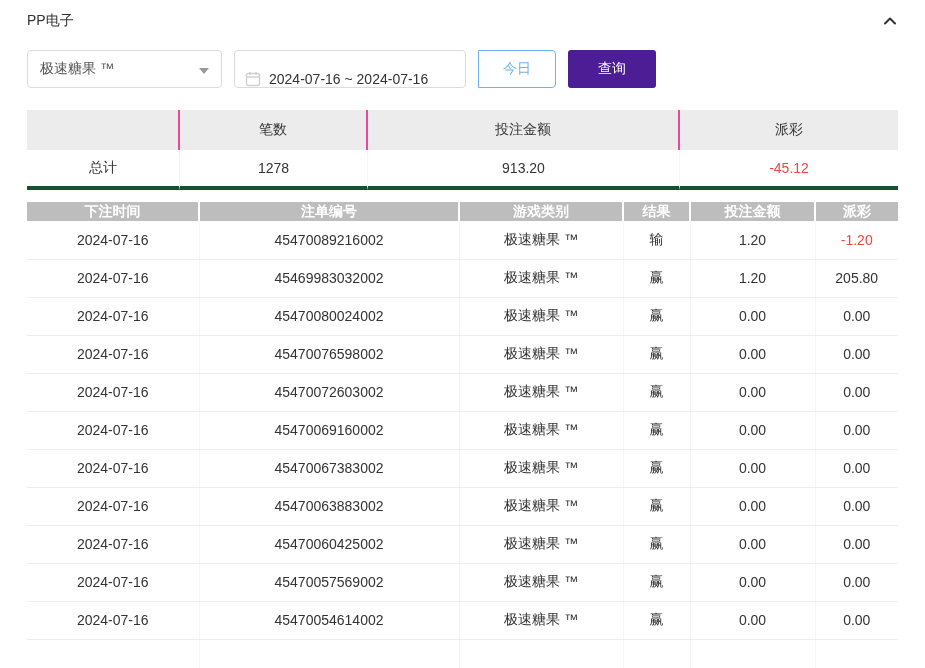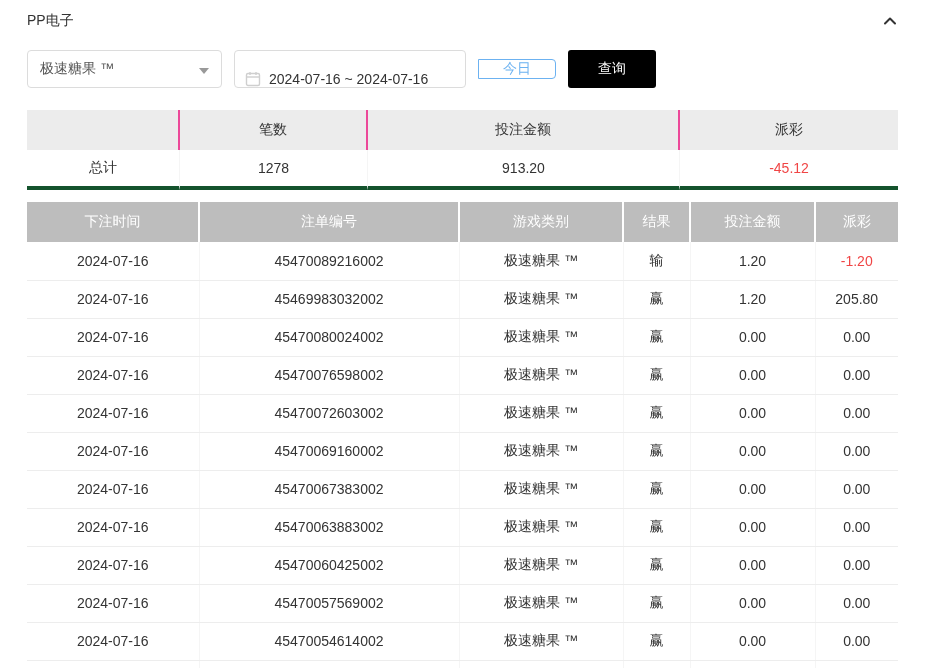--- a/index.html
+++ b/index.html
@@ -27,49 +27,49 @@
     position:absolute; right:12px; top:17px; width:0; height:0;
     border-left:5px solid transparent; border-right:5px solid transparent; border-top:6px solid #999;
   }
   .date-box {
     width:232px; height:38px; border:1px solid #dcdcdc; border-radius:4px; margin-left:12px;
     display:flex; align-items:flex-end; padding:0 10px; gap:8px; font-size:14px; color:#333;
     cursor:pointer; background:#fff;
   }
   .btn-group { display:flex; margin-left:12px; }
   .qbtn {
-    width:78px; height:20px; background:#fff; border:1px solid #dcdcdc; color:#a8a8a8;
+    width:78px; height:38px; background:#fff; border:1px solid #dcdcdc; color:#a8a8a8;
     font-size:14px; cursor:pointer; margin-left:-1px; position:relative;
     font-family:inherit;
   }
   .qbtn:first-child { margin-left:0; border-radius:4px 0 0 4px; }
   .qbtn:last-child { border-radius:0 4px 4px 0; }
   .qbtn.active { color:#6cb2f1; border-color:#6cb2f1; z-index:2; }
   .search-btn {
-    width:88px; height:38px; margin-left:12px; background:#000000; border:none; border-radius:3px;
+    width:88px; height:38px; margin-left:12px; background:#4c1d95; border:none; border-radius:3px;
     color:#fff; font-size:14px; cursor:pointer; font-family:inherit;
   }
 
   
   .summary { margin-top:22px; display:grid; grid-template-columns:153px 188px 312px 1fr; }
   .summary .cell {
     height:40px; display:flex; align-items:center; justify-content:center;
     font-size:14px; color:#333;
   }
   .summary .head { background:#ececec; border-right:2px solid #ec4899; }
   .summary .head:nth-child(4) { border-right:none; }
   .summary .body { background:#fff; border-bottom:4px solid #14532d; border-right:1px solid #f5f5f5; }
   .summary .body.last { border-right:none; }
   .neg { color:#f04545 !important; }
 
   
   table.bets { width:100%; margin-top:12px; border-collapse:collapse; table-layout:fixed; }
   table.bets th {
-    background:#bdbdbd; color:#fff; font-size:14px; font-weight:normal;
-    height:40px; border-right:2px solid #fff; text-align:center;
+    background:#bdbdbd; color:#fff; font-size:14px; font-weight:bold;
+    height:19px; border-right:2px solid #fff; text-align:center;
   }
   table.bets th:last-child { border-right:none; }
   table.bets td {
     height:38px; text-align:center; font-size:14px; color:#333;
     border-bottom:1px solid #ededed; border-right:1px solid #f5f5f5; background:#fff;
   }
   table.bets td:last-child { border-right:none; }
   td.game-cell { color:#555; }
 </style>
 </head>

